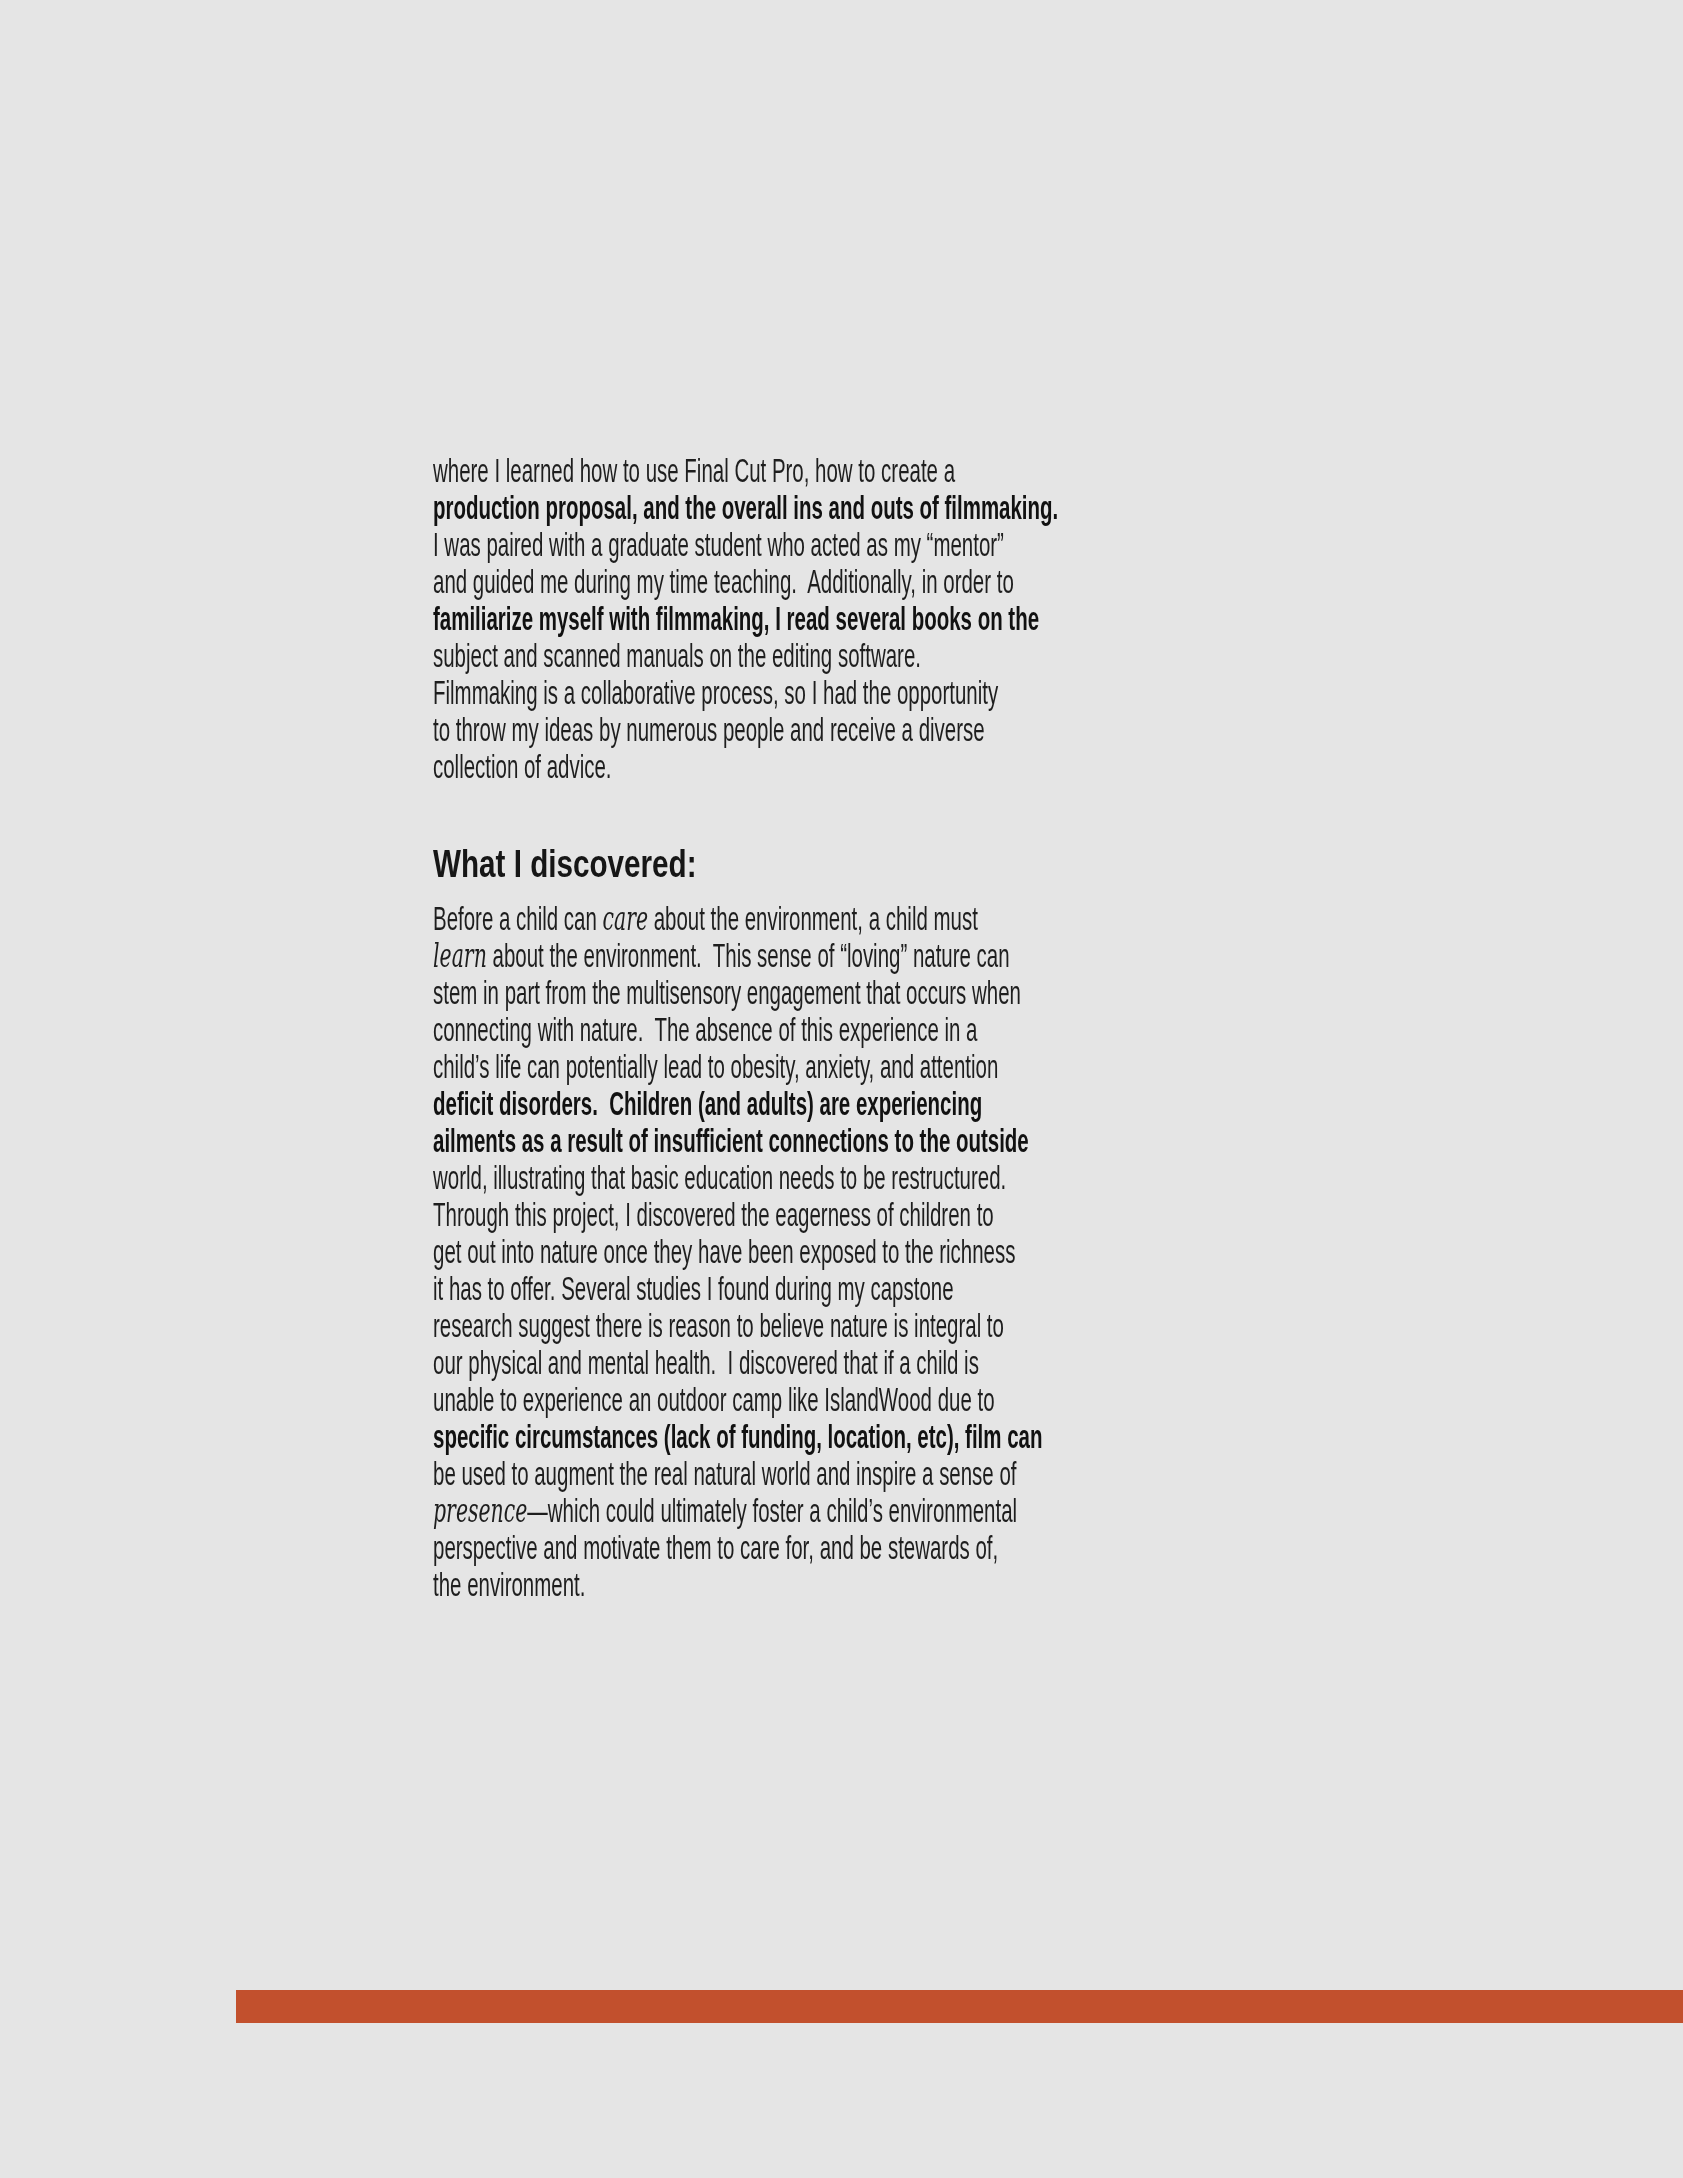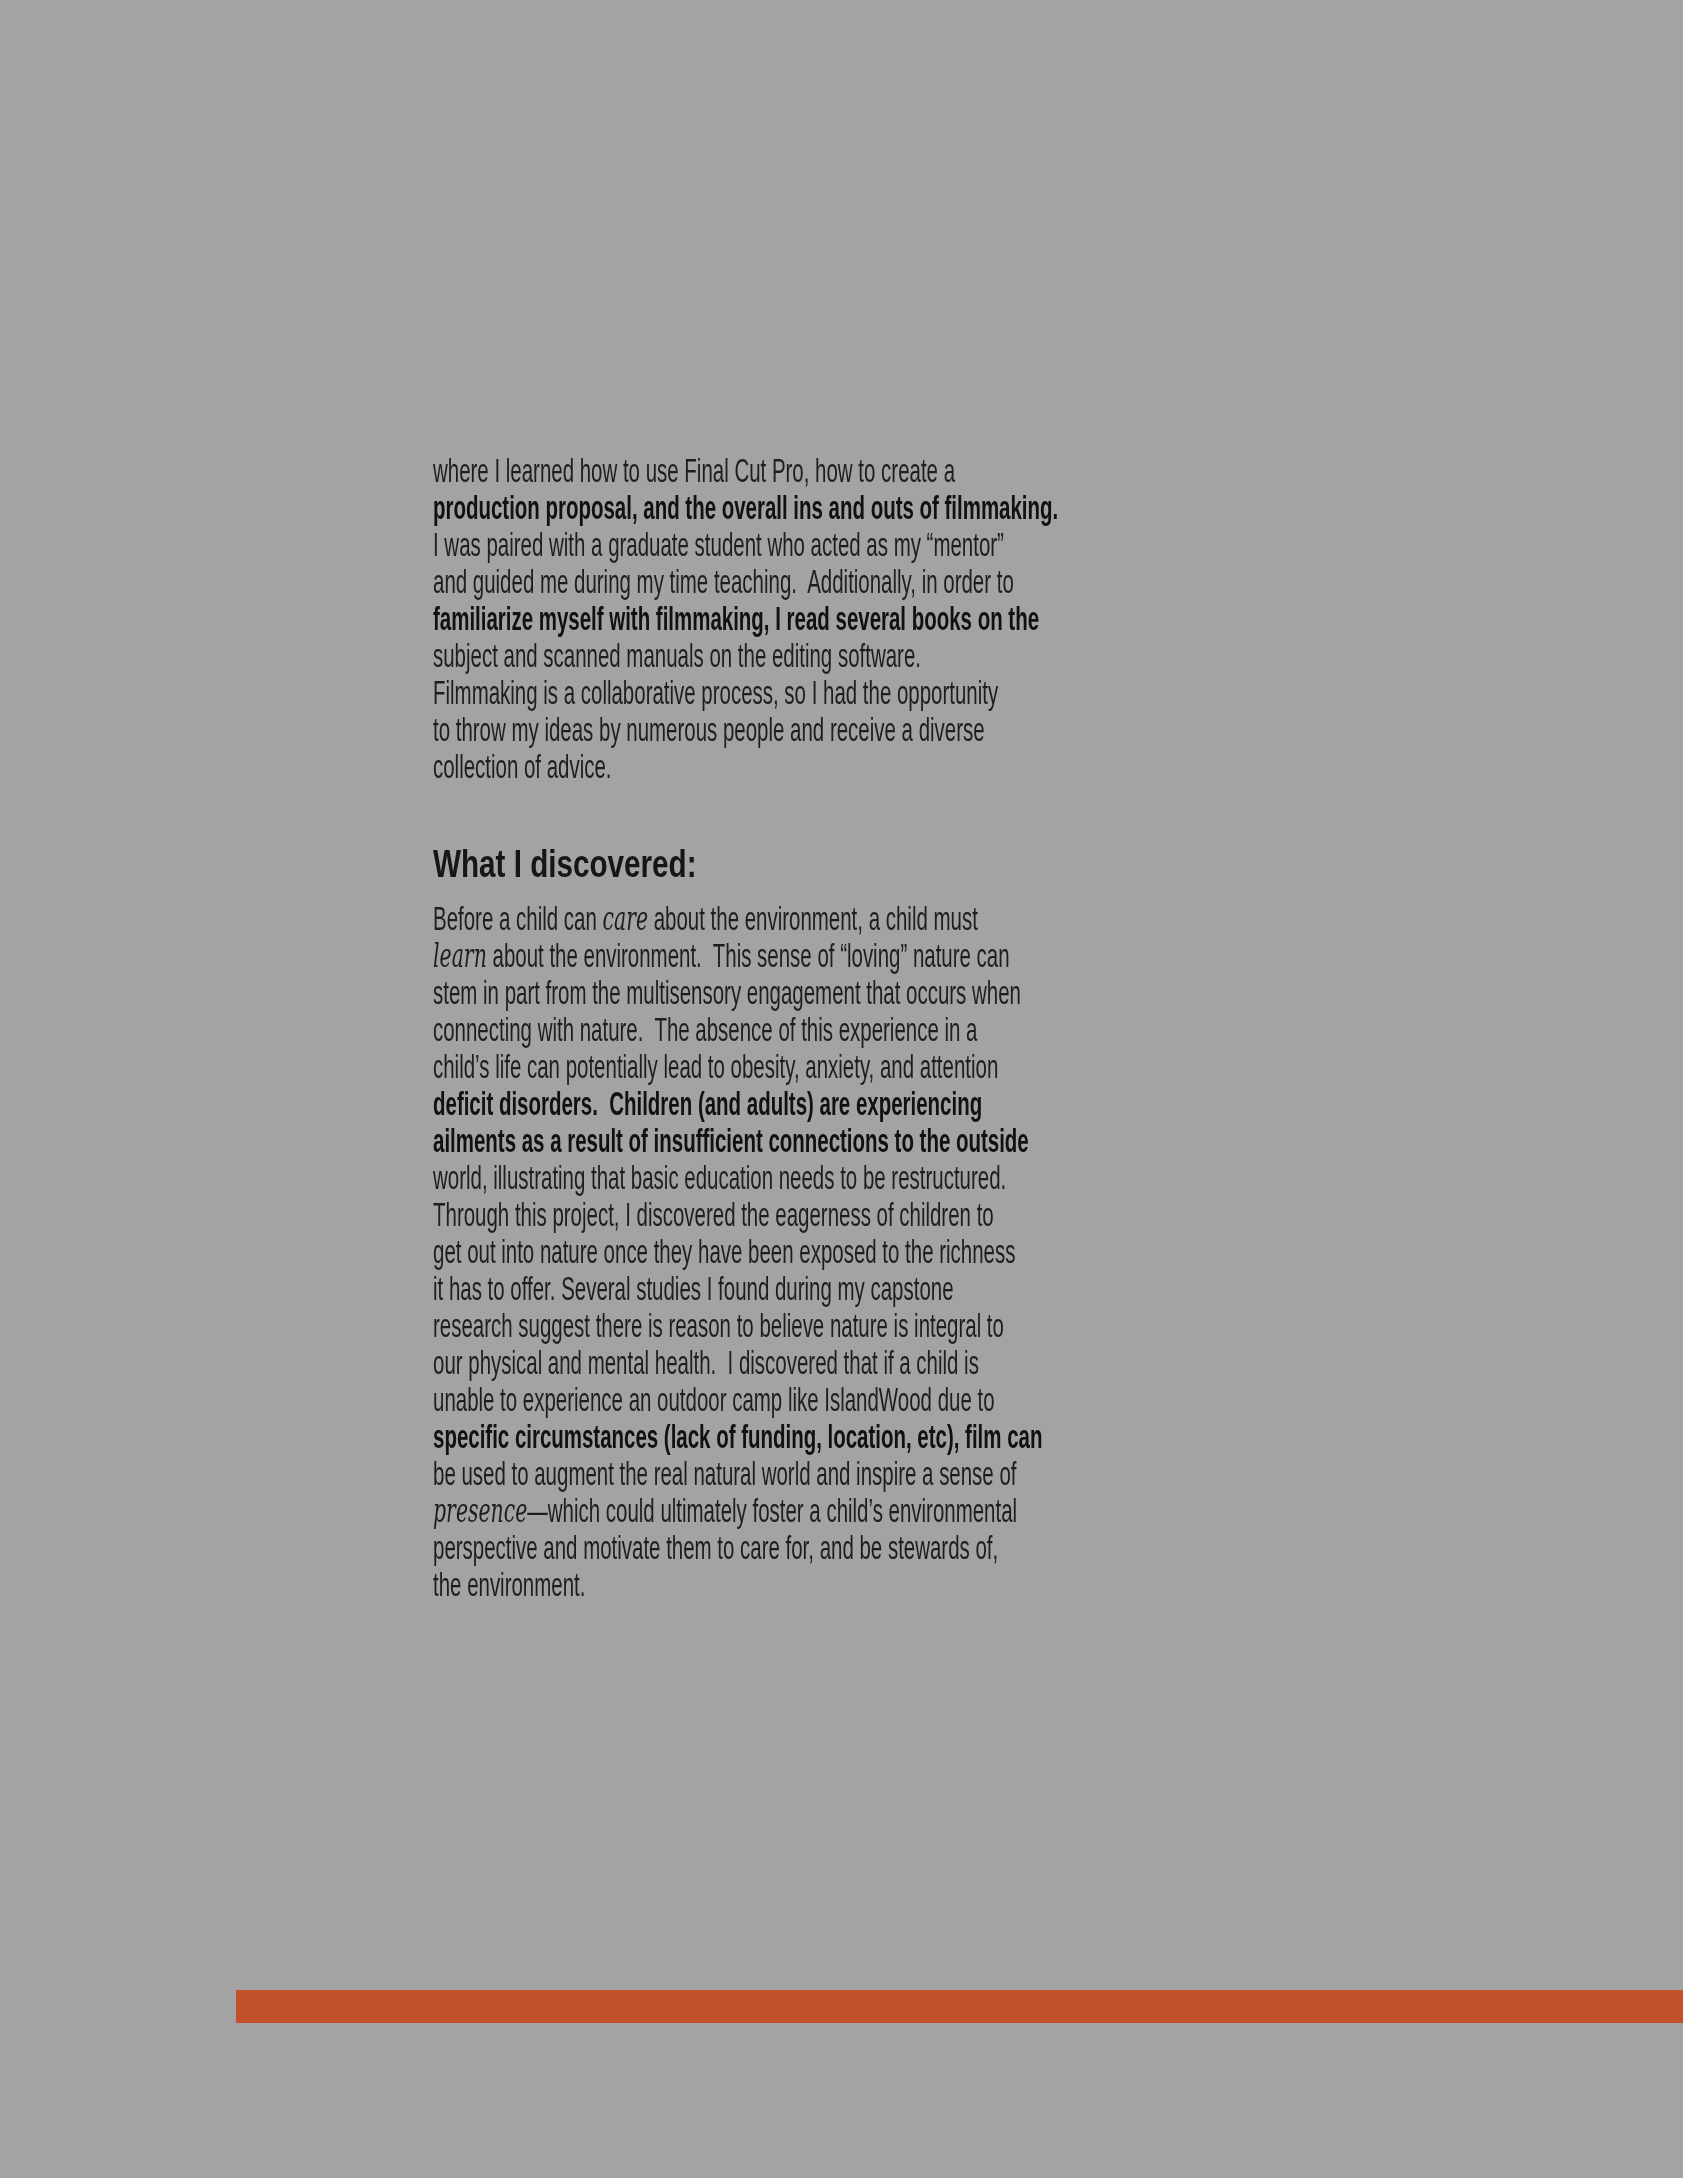--- a/index.html
+++ b/index.html
@@ -1,20 +1,20 @@
 <!DOCTYPE html>
 <html><head>
 <meta charset="utf-8">
 <style>
   html, body { margin: 0; padding: 0; background: #ffffff; }
   .page {
     position: relative;
     width: 1683px;
     height: 2178px;
-    background: #a3a3a3;
+    background: #e5e5e5;
     overflow: hidden;
     font-family: "Liberation Sans", sans-serif;
   }
   .textblock { position: absolute; left: 433px; }
   #intro-para { top: 452px; }
   #heading-block { top: 842px; }
   #discovered-para { top: 900px; }
 
   
   .cx {

